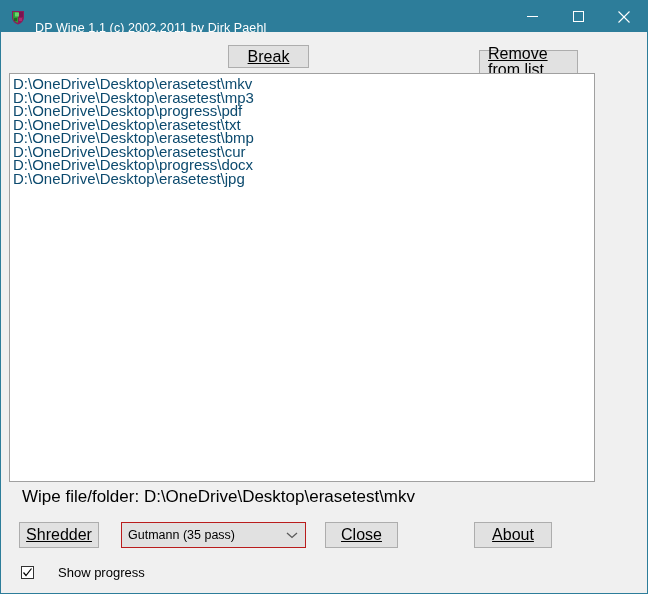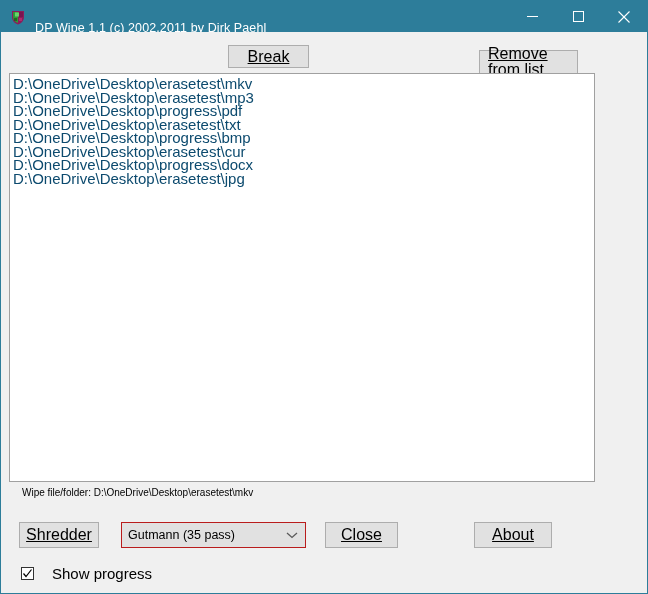--- a/index.html
+++ b/index.html
@@ -119,21 +119,21 @@
     white-space: nowrap;
   }
   .list-inner { padding-top: 3px; }
 
   
   .status-text {
     position: absolute;
     left: 21px;
     top: 455px;
     font-family: "Liberation Sans", sans-serif;
-    font-size: 10px;
+    font-size: 17px;
     color: #000000;
     white-space: nowrap;
   }
 
   
   .combobox {
     position: absolute;
     left: 120px;
     top: 490px;
     width: 185px;
@@ -181,23 +181,23 @@
     background: #ffffff;
     position: relative;
     flex: none;
   }
   .checkbox-box svg {
     position: absolute;
     left: 0;
     top: 0;
   }
   .checkbox-label {
-    margin-left: 18px;
-    font-family: "Liberation Sans", sans-serif;
-    font-size: 15px;
+    margin-left: 24px;
+    font-family: "Liberation Sans", sans-serif;
+    font-size: 13px;
     color: #000000;
     white-space: nowrap;
   }
 </style>
 </head>
 <body>
 
 <div class="window">
 
   <div class="titlebar">
@@ -236,21 +236,21 @@
 
     <div class="btn" id="break-button">Break</div>
     <div class="btn" id="remove-button">Remove from list</div>
 
     <div class="listbox">
       <div class="list-inner" id="file-list">
           <div class="list-item">D:\OneDrive\Desktop\erasetest\mkv</div>
           <div class="list-item">D:\OneDrive\Desktop\erasetest\mp3</div>
           <div class="list-item">D:\OneDrive\Desktop\progress\pdf</div>
           <div class="list-item">D:\OneDrive\Desktop\erasetest\txt</div>
-          <div class="list-item">D:\OneDrive\Desktop\progress\bmp</div>
+          <div class="list-item">D:\OneDrive\Desktop\erasetest\bmp</div>
           <div class="list-item">D:\OneDrive\Desktop\erasetest\cur</div>
           <div class="list-item">D:\OneDrive\Desktop\progress\docx</div>
           <div class="list-item">D:\OneDrive\Desktop\erasetest\jpg</div>
         </div>
     </div>
 
     <div class="status-text">Wipe file/folder: D:\OneDrive\Desktop\erasetest\mkv</div>
 
     <div class="btn" id="shredder-button">Shredder</div>
 

